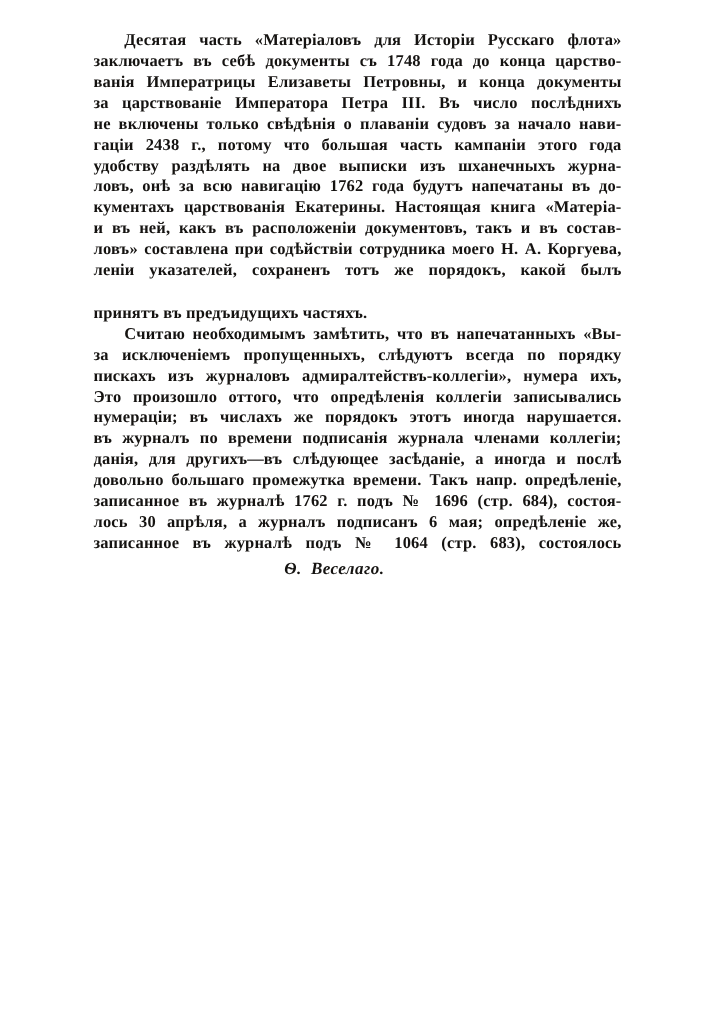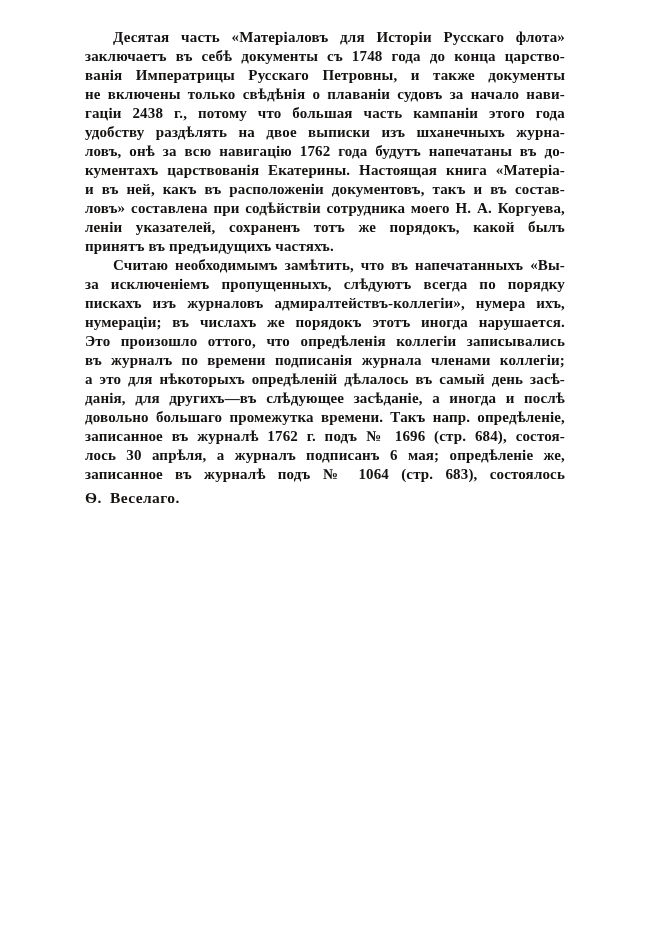--- a/index.html
+++ b/index.html
@@ -36,61 +36,63 @@
     white-space: normal;
     overflow: hidden;
     height: 19px;
   }
   .line.first {
     padding-left: 28px;
   }
   .line.last {
     text-align: left;
     text-align-last: left;
+    margin-top: 20px;
   }
   .signature {
     margin-top: 4px;
     font-size: 15.5px;
     line-height: 19px;
     font-weight: bold;
-    text-align: left;
+    font-style: italic;
+    text-align: center;
     padding-right: 42px;
     letter-spacing: 0.4px;
     word-spacing: 4px;
   }
 </style>
 </head>
 <body>
 
 <div class="page">
   <div class="text-block">
 
     <div class="para">
       <div class="line first">Десятая часть «Матеріаловъ для Исторіи Русскаго флота»</div>
       <div class="line">заключаетъ въ себѣ документы съ 1748 года до конца царство-</div>
-      <div class="line">ванія Императрицы Русскаго Петровны, и также документы</div>
+      <div class="line">ванія Императрицы Елизаветы Петровны, и конца документы</div>
+      <div class="line">за царствованіе Императора Петра III. Въ число послѣднихъ</div>
       <div class="line">не включены только свѣдѣнія о плаваніи судовъ за начало нави-</div>
       <div class="line">гаціи 2438 г., потому что большая часть кампаніи этого года</div>
       <div class="line">удобству раздѣлять на двое выписки изъ шханечныхъ журна-</div>
       <div class="line">ловъ, онѣ за всю навигацію 1762 года будутъ напечатаны въ до-</div>
       <div class="line">кументахъ царствованія Екатерины. Настоящая книга «Матеріа-</div>
       <div class="line">и въ ней, какъ въ расположеніи документовъ, такъ и въ состав-</div>
       <div class="line">ловъ» составлена при содѣйствіи сотрудника моего Н. А. Коргуева,</div>
       <div class="line">леніи указателей, сохраненъ тотъ же порядокъ, какой былъ</div>
       <div class="line last">принятъ въ предъидущихъ частяхъ.</div>
     </div>
 
     <div class="para">
       <div class="line first">Считаю необходимымъ замѣтить, что въ напечатанныхъ «Вы-</div>
       <div class="line">за исключеніемъ пропущенныхъ, слѣдуютъ всегда по порядку</div>
       <div class="line">пискахъ изъ журналовъ адмиралтействъ-коллегіи», нумера ихъ,</div>
+      <div class="line">Это произошло оттого, что опредѣленія коллегіи записывались</div>
       <div class="line">нумераціи; въ числахъ же порядокъ этотъ иногда нарушается.</div>
-      <div class="line">Это произошло оттого, что опредѣленія коллегіи записывались</div>
       <div class="line">въ журналъ по времени подписанія журнала членами коллегіи;</div>
-      <div class="line">а это для нѣкоторыхъ опредѣленій дѣлалось въ самый день засѣ-</div>
       <div class="line">данія, для другихъ—въ слѣдующее засѣданіе, а иногда и послѣ</div>
       <div class="line">довольно большаго промежутка времени. Такъ напр. опредѣленіе,</div>
       <div class="line">записанное въ журналѣ 1762 г. подъ № 1696 (стр. 684), состоя-</div>
       <div class="line">лось 30 апрѣля, а журналъ подписанъ 6 мая; опредѣленіе же,</div>
       <div class="line">записанное въ журналѣ подъ № 1064 (стр. 683), состоялось</div>
     </div>
 
     <div class="signature">Ѳ. Веселаго.</div>
 
   </div>

